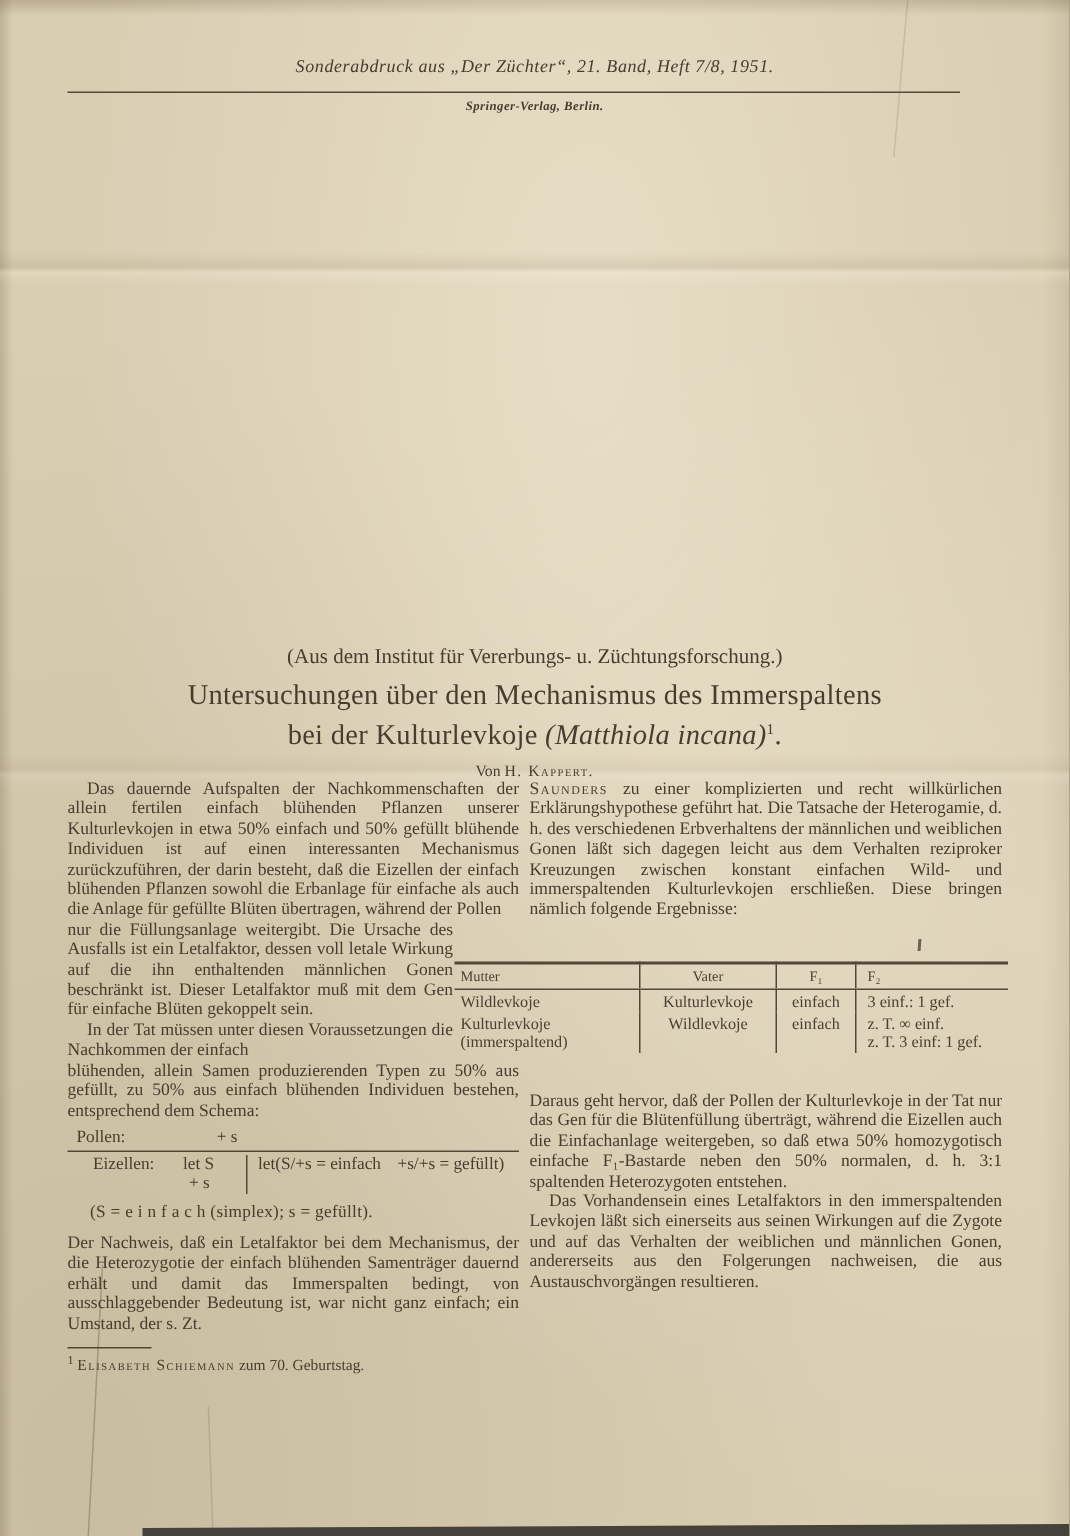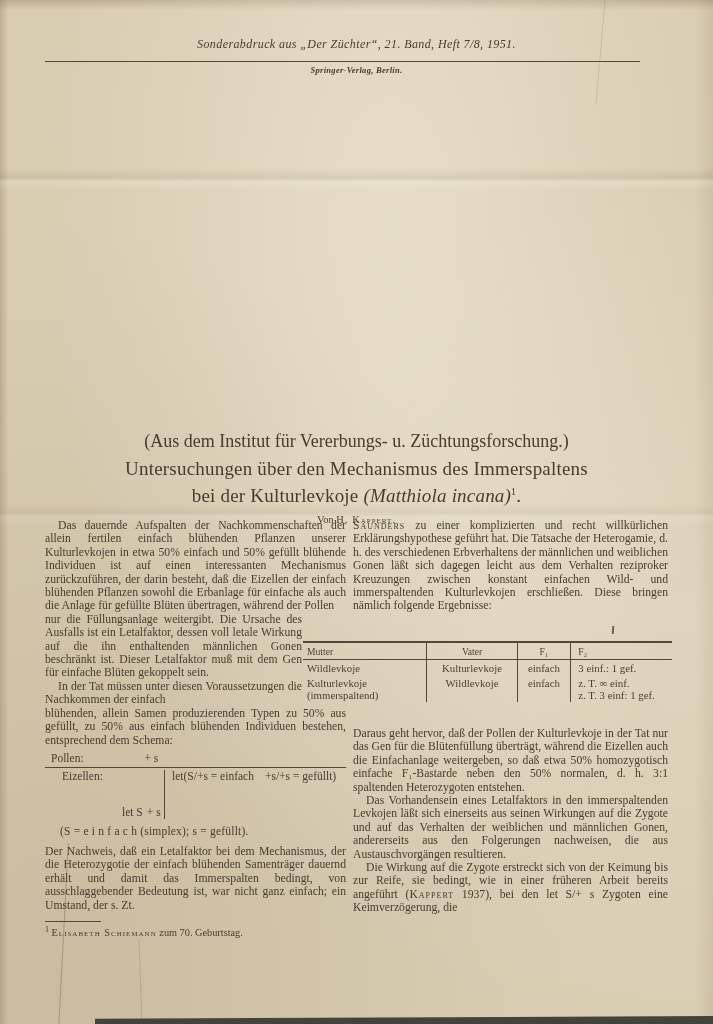--- a/index.html
+++ b/index.html
@@ -24,21 +24,21 @@
 
   
   .reprint-line{position:absolute;top:37px;left:40px;width:633px;text-align:center;
     font-style:italic;font-size:12px;letter-spacing:.4px;}
   .header-rule{position:absolute;top:61px;left:45px;width:595px;border-top:1px solid #54473a;}
   .publisher-line{position:absolute;top:65px;left:40px;width:633px;text-align:center;
     font-style:italic;font-weight:bold;font-size:8.5px;letter-spacing:.3px;}
 
   
   .title-block{position:absolute;top:431px;left:40px;width:633px;text-align:center;}
-  .institute-line{font-size:18px;margin-bottom:5px;}
+  .institute-line{font-size:14px;margin-bottom:5px;}
   .title{font-size:19px;font-weight:normal;margin:0;line-height:23px;letter-spacing:.2px;}
   .title em{font-style:italic;}
   .title sup{font-size:10px;}
   .byline{font-size:10.5px;margin-top:7px;}
   .sc{font-variant:small-caps;letter-spacing:1px;}
 
   
   .col-left{position:absolute;left:45px;top:519px;width:301px;}
   .col-right-top{position:absolute;left:353px;top:519px;width:315px;}
   .col-right-bottom{position:absolute;left:353px;top:727px;width:315px;}
@@ -46,21 +46,21 @@
   p.narrow{width:257px;}
   .indent{text-indent:13px;}
 
   
   .schema{margin:5px 0 7px 0;font-size:11.5px;line-height:13px;}
   .schema-top{border-bottom:1px solid #54473a;padding-bottom:2px;}
   .schema-top .s-lbl{margin-left:6px;}
   .schema-top .s-val{margin-left:58px;}
   .schema-body{display:flex;margin-left:17px;margin-top:2px;}
   .s-eiz{width:60px;}
-  .s-eggs{width:42px;display:flex;flex-direction:row;margin-top:36px;}
+  .s-eggs{width:42px;display:flex;flex-direction:column;}
   .s-eggs .r2{padding-left:4px;}
   .s-res{border-left:1px solid #54473a;padding-left:7px;display:flex;}
   .s-res .r2{padding-left:11px;}
   .s-note{margin-top:6px;margin-left:15px;letter-spacing:.2px;}
 
   
   .footnote-rule{margin-top:9px;width:56px;border-top:1px solid #54473a;}
   .footnote{font-size:10.3px;margin-top:3px;}
   .footnote sup{font-size:8px;}
 
@@ -156,16 +156,15 @@
         <td class="c-vater vsep">Wildlevkoje</td>
         <td class="c-f1 vsep">einfach</td>
         <td class="c-f2 vsep"><span>z. T. ∞ einf.</span><br><span>z. T. 3 einf: 1 gef.</span></td>
       </tr>
     </tbody>
   </table>
 
   <div class="col-right-bottom">
     <p class="body">Daraus geht hervor, daß der Pollen der Kulturlevkoje in der Tat nur das Gen für die Blütenfüllung überträgt, während die Eizellen auch die Einfachanlage weitergeben, so daß etwa 50% homozygotisch einfache F₁-Bastarde neben den 50% normalen, d. h. 3:1 spaltenden Heterozygoten entstehen.</p>
     <p class="body indent">Das Vorhandensein eines Letalfaktors in den immerspaltenden Levkojen läßt sich einerseits aus seinen Wirkungen auf die Zygote und auf das Verhalten der weiblichen und männlichen Gonen, andererseits aus den Folgerungen nachweisen, die aus Austauschvorgängen resultieren.</p>
-    <p class="body indent"><span>Die Wirkung auf die Zygote erstreckt sich von der Keimung bis zur Reife, sie bedingt, wie in einer früheren Arbeit bereits angeführt (</span><span class="sc">Kappert</span><span> 1937), bei den let S/+ s Zygoten eine Keimverzögerung, die</span></p>
   </div>
 
 </div>
 
 </body></html>

